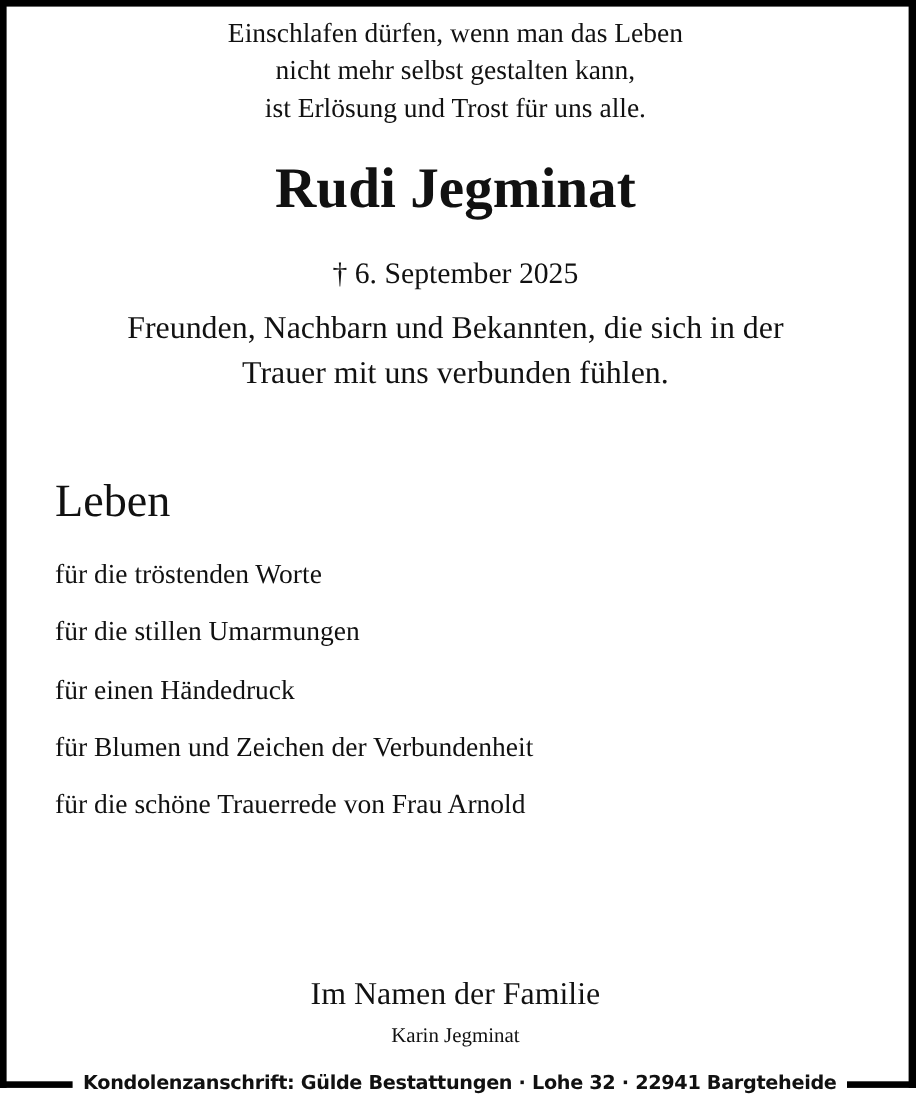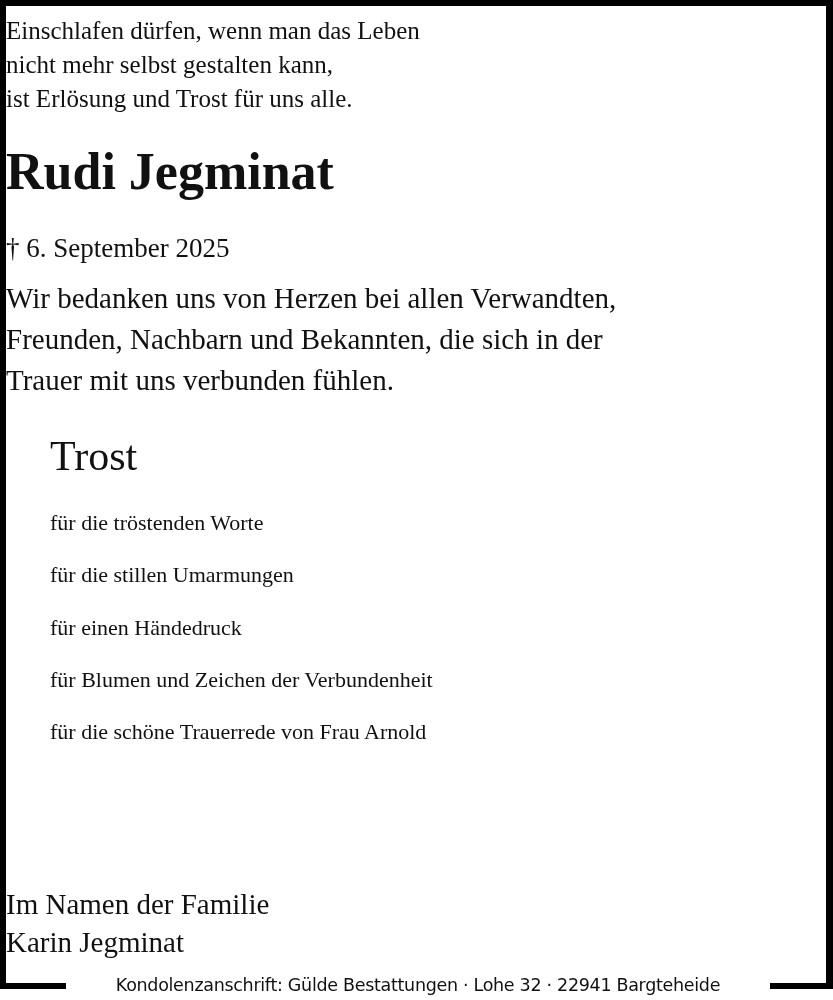--- a/index.html
+++ b/index.html
@@ -5,57 +5,56 @@
   html, body { margin:0; padding:0; }
   body { width:833px; height:1000px; background:#ffffff; position:relative; overflow:hidden;
          font-family:"Liberation Serif","DejaVu Serif",serif; color:#111; }
   .frame-top { position:absolute; left:0; top:0; width:833px; height:6px; background:#000; }
   .frame-left { position:absolute; left:0; top:0; width:6px; height:989px; background:#000; }
   .frame-right { position:absolute; right:0; top:0; width:7px; height:989px; background:#000; }
   .frame-bottom-left { position:absolute; left:0; top:983px; width:66px; height:6px; background:#000; }
   .frame-bottom-right { position:absolute; right:0; top:983px; width:63px; height:6px; background:#000; }
   .footer { position:absolute; left:66px; right:63px; top:971px; height:28px; text-align:center;
             font-family:"DejaVu Sans","Liberation Sans",sans-serif; font-size:17.5px; line-height:28px;
-            color:#111; letter-spacing:-0.3px; white-space:nowrap; }
-  .center { position:absolute; left:6px; right:11px; }
+            color:#111; letter-spacing:-0.3px; white-space:nowrap;font-weight:bold; }
+  .center { position:absolute; left:6px; right:11px; text-align:center; }
   .motto { top:14px; font-size:25px; line-height:34px; }
   .name { top:140px; font-size:52px; line-height:64px;font-weight:bold; }
   .date { top:206px; font-size:27px; line-height:36px;margin-top:24px; }
   .thanks { top:278px; font-size:29px; line-height:41px; }
   .danke { position:absolute; left:50px; top:426px; font-size:42px; line-height:60px; }
   .list { position:absolute; left:50px; top:497px; margin:0; padding:0; list-style:none; }
-  .list li { font-size:22px; line-height:52.3px; white-space:nowrap; }
+  .list li { font-size:25px; line-height:52.3px; white-space:nowrap; }
   .sign1 { top:884px; font-size:29px; line-height:40px; }
-  .sign2 { top:922px; font-size:29px; line-height:40px; }
+  .sign2 { top:922px; font-size:19px; line-height:40px; }
 </style>
 </head>
 <body>
 
 <div class="frame-top"></div>
 <div class="frame-left"></div>
 <div class="frame-right"></div>
 <div class="frame-bottom-left"></div>
 <div class="frame-bottom-right"></div>
 
 <div class="center motto">
   <div>Einschlafen dürfen, wenn man das Leben</div>
   <div>nicht mehr selbst gestalten kann,</div>
   <div>ist Erlösung und Trost für uns alle.</div>
 </div>
 
 <div class="center name">Rudi Jegminat</div>
 <div class="center date">† 6. September 2025</div>
 
 <div class="center thanks">
-  <div>Wir bedanken uns von Herzen bei allen Verwandten,</div>
   <div>Freunden, Nachbarn und Bekannten, die sich in der</div>
   <div>Trauer mit uns verbunden fühlen.</div>
 </div>
 
-<div class="danke">Trost</div>
+<div class="danke">Leben</div>
 
 <ul class="list">
   <li>für die tröstenden Worte</li>
   <li>für die stillen Umarmungen</li>
   <li>für einen Händedruck</li>
   <li>für Blumen und Zeichen der Verbundenheit</li>
   <li>für die schöne Trauerrede von Frau Arnold</li>
 </ul>
 
 <div class="center sign1">Im Namen der Familie</div>

